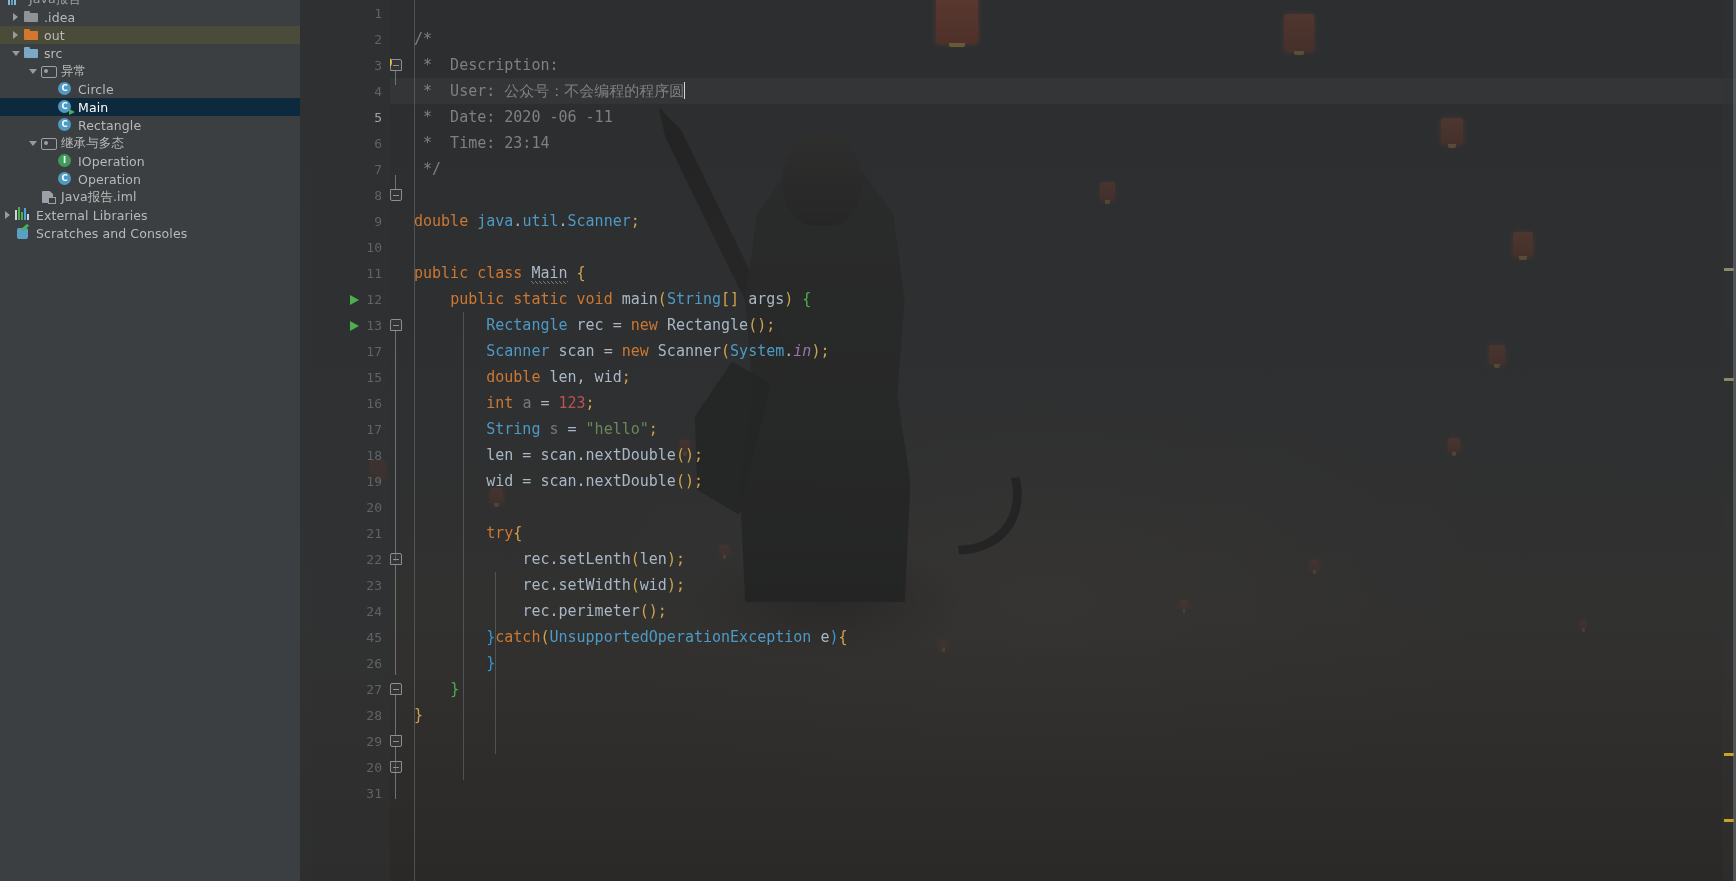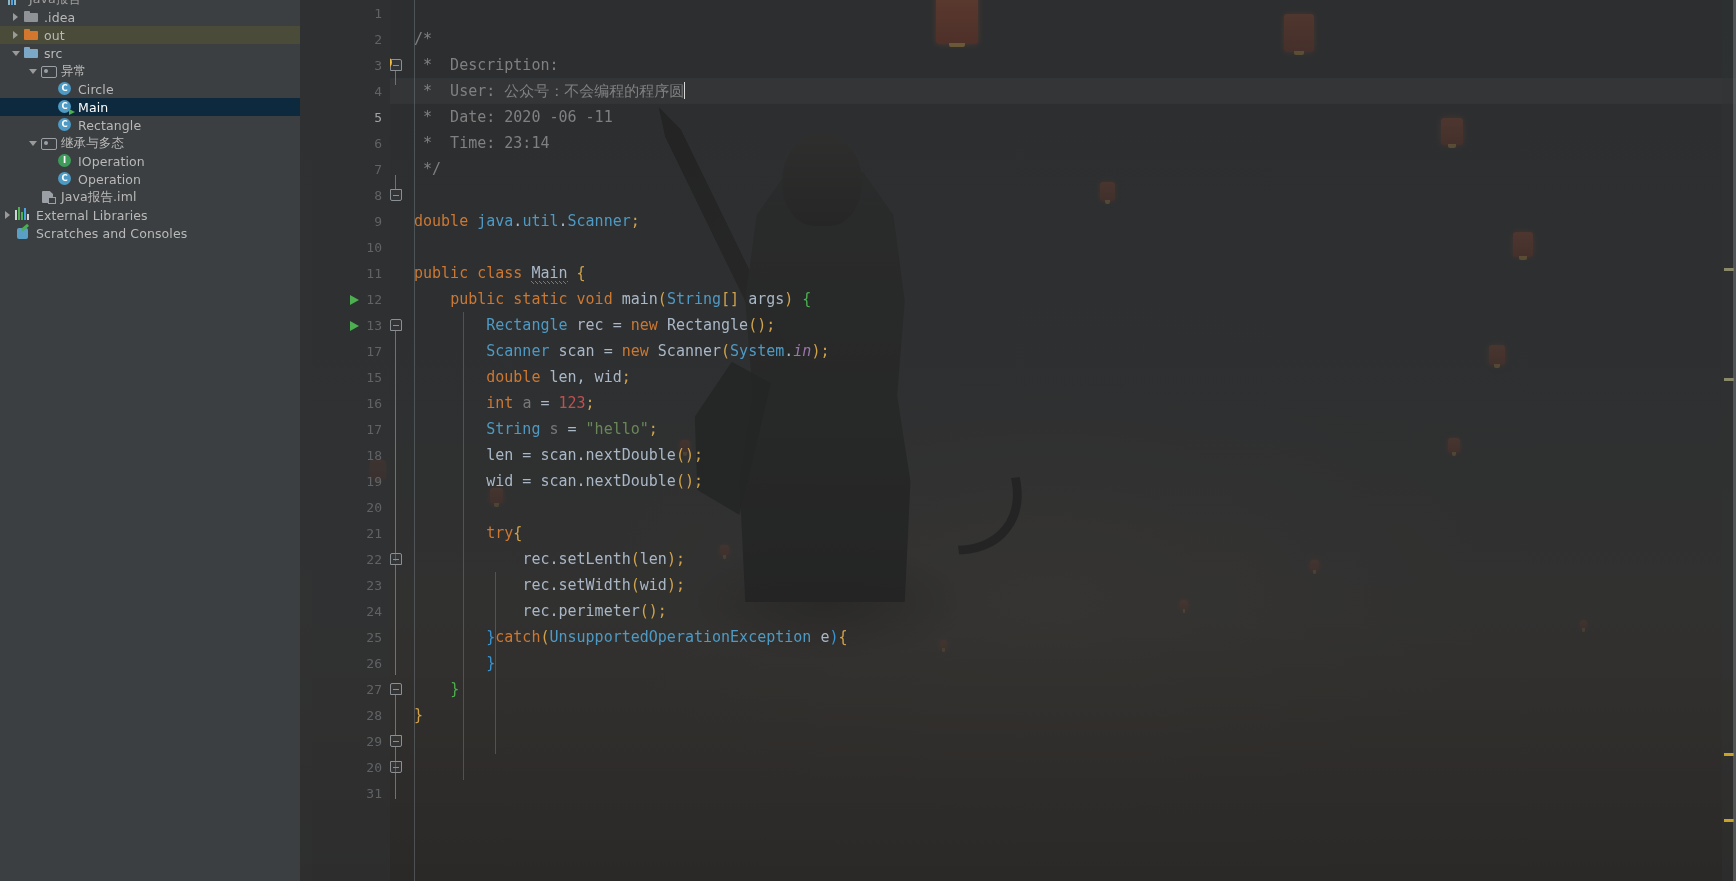--- a/index.html
+++ b/index.html
@@ -570,21 +570,21 @@
         <div class="gutter-line">21</div>
         <div class="gutter-line">
           <span class="fold start">
               <span class="box"></span>
               <span class="tail" style="height:110px"></span>
             </span>
           <span>22</span>
         </div>
         <div class="gutter-line">23</div>
         <div class="gutter-line">24</div>
-        <div class="gutter-line">25</div>
+        <div class="gutter-line">45</div>
         <div class="gutter-line">26</div>
         <div class="gutter-line">
           <span class="fold start">
               <span class="box"></span>
               <span class="tail" style="height:40px"></span>
             </span>
           <span>27</span>
         </div>
         <div class="gutter-line">28</div>
         <div class="gutter-line">

